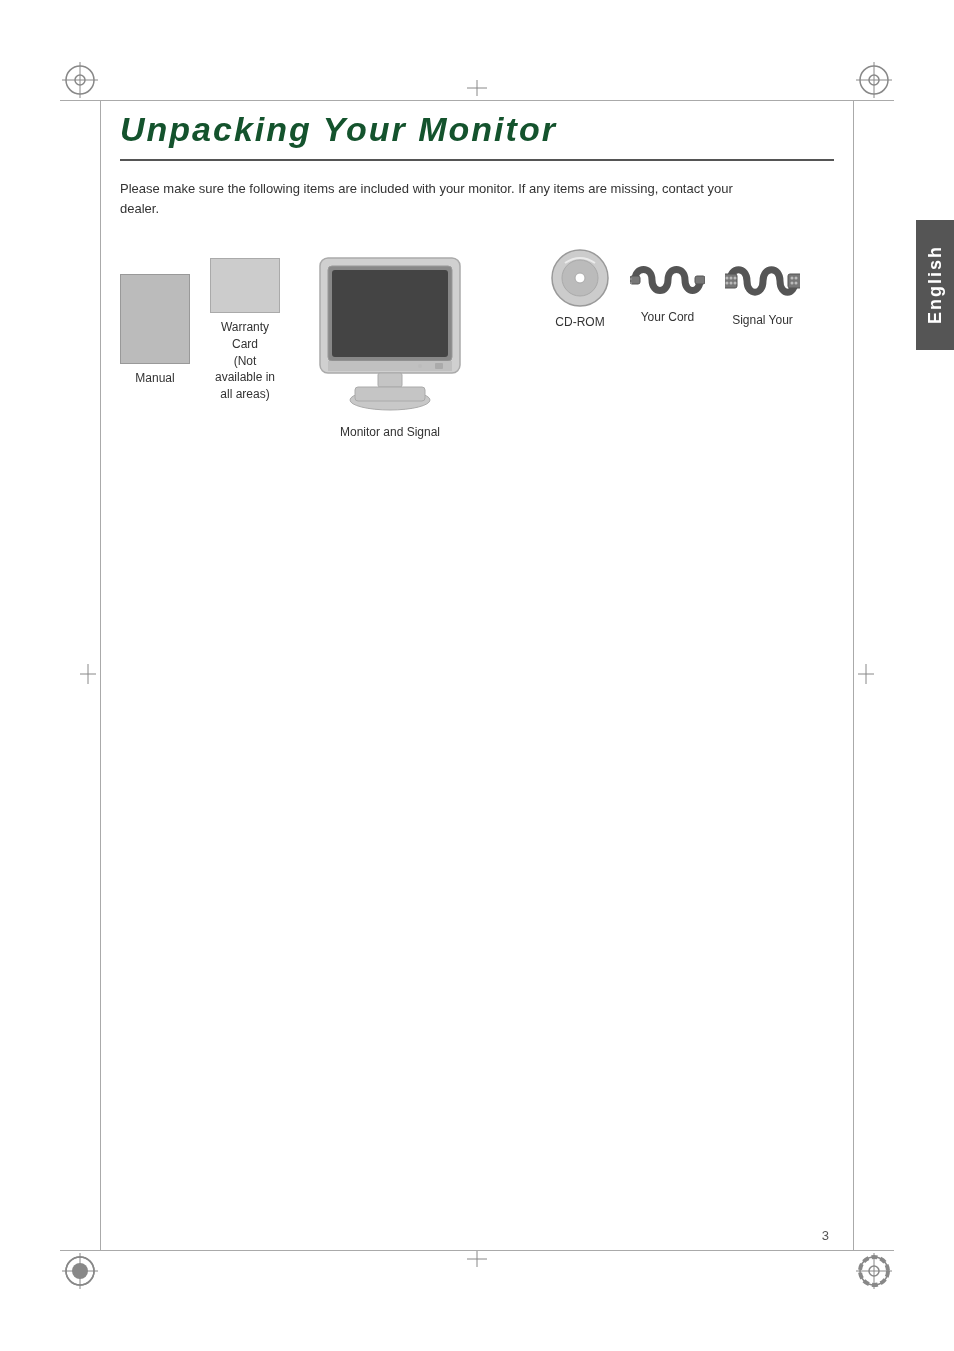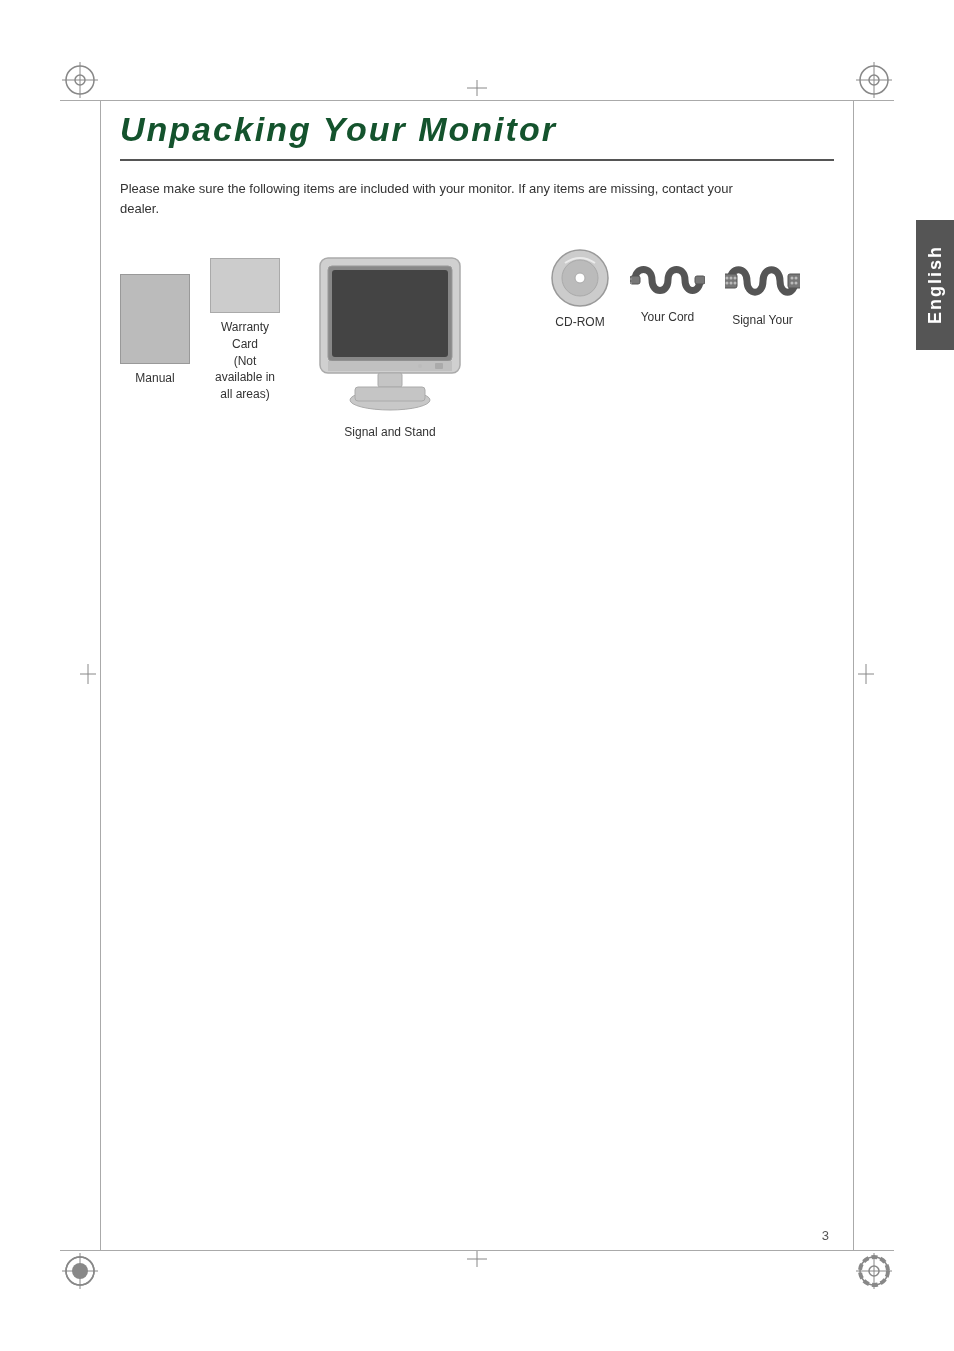--- a/index.html
+++ b/index.html
@@ -308,21 +308,21 @@
 
           <rect x="135" y="115" width="8" height="6" rx="1" fill="#aaa"></rect>
 
           <circle cx="120" cy="118" r="2" fill="#bbb"></circle>
 
           <rect x="78" y="125" width="24" height="14" rx="2" fill="#c5c5c5" stroke="#aaa" stroke-width="1"></rect>
 
           <ellipse cx="90" cy="152" rx="40" ry="10" fill="#c8c8c8" stroke="#aaa" stroke-width="1"></ellipse>
           <rect x="55" y="139" width="70" height="14" rx="3" fill="#c5c5c5" stroke="#aaa" stroke-width="1"></rect>
         </svg>
-        <span class="item-label">Signal and Stand</span>
+        <span class="item-label">Monitor and Signal</span>
       </div>
     </div>
 
     <div class="item-col" style="width:140px; margin-left: 30px;">
 
       <div class="item">
         <svg width="60" height="60" viewBox="0 0 60 60">
           <circle cx="30" cy="30" r="28" fill="#ccc" stroke="#999" stroke-width="1.5"></circle>
           <circle cx="30" cy="30" r="18" fill="#bbb" stroke="#aaa" stroke-width="1"></circle>
           <circle cx="30" cy="30" r="5" fill="white" stroke="#aaa" stroke-width="1"></circle>

